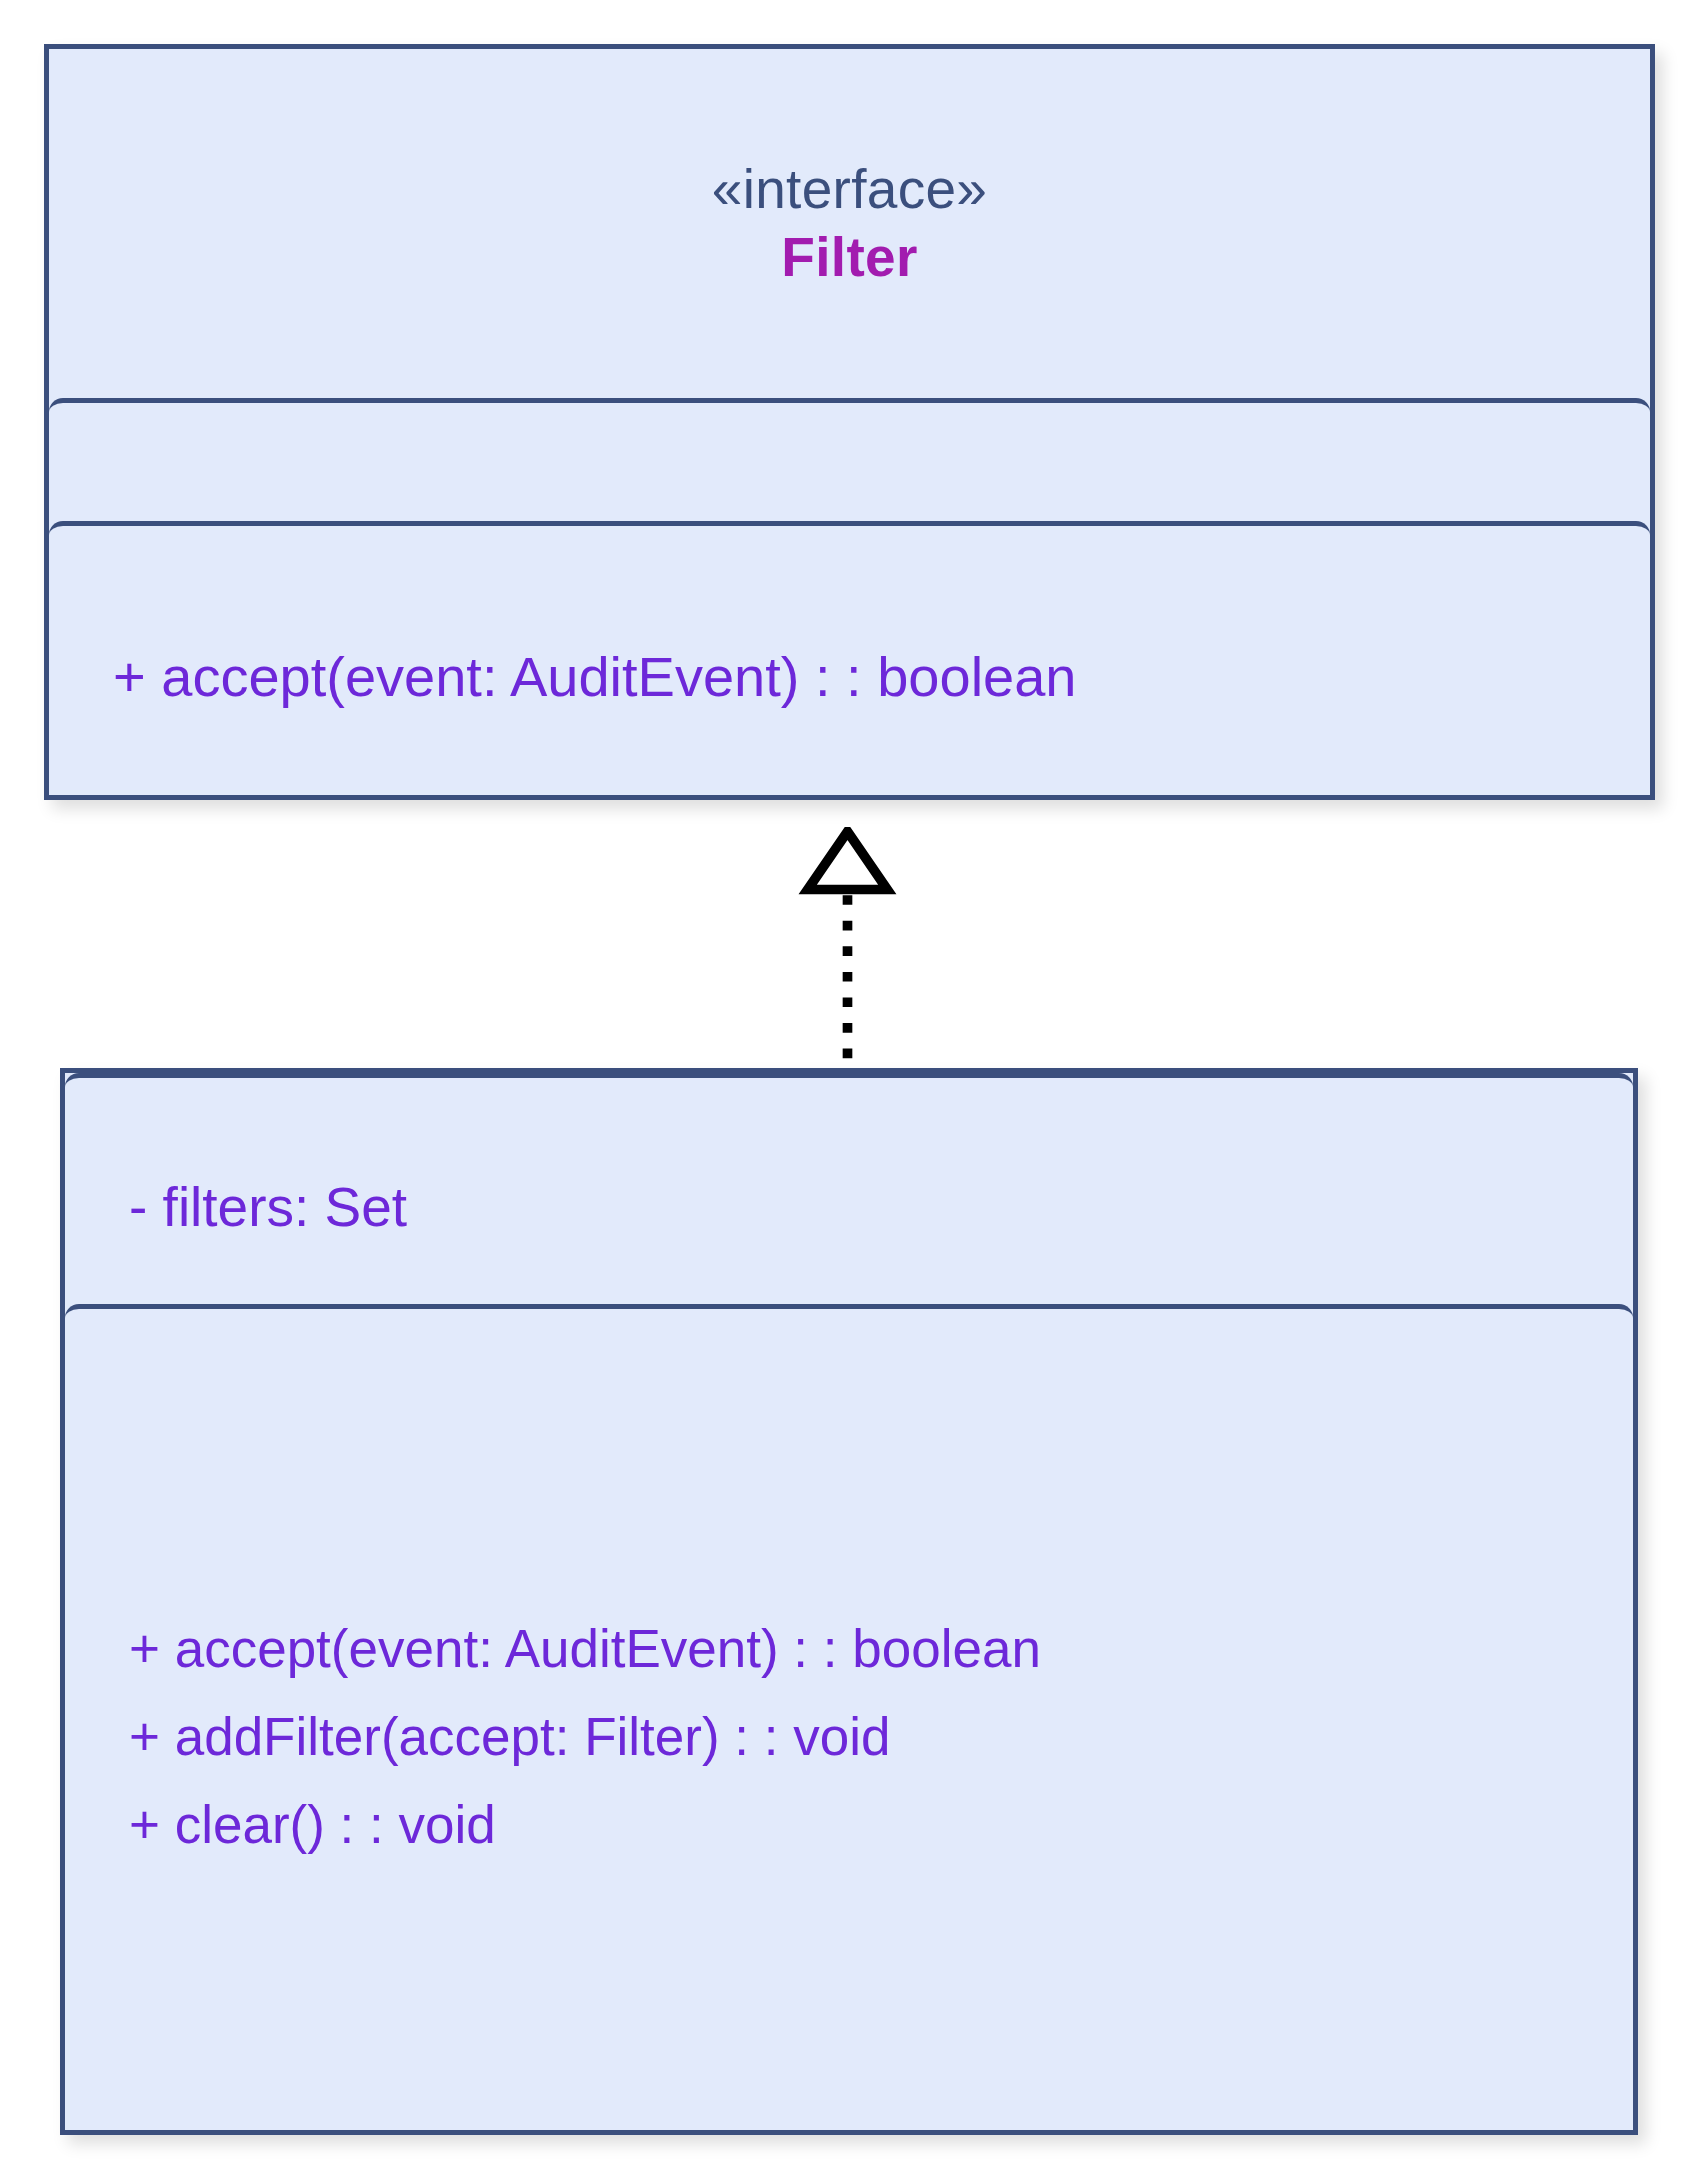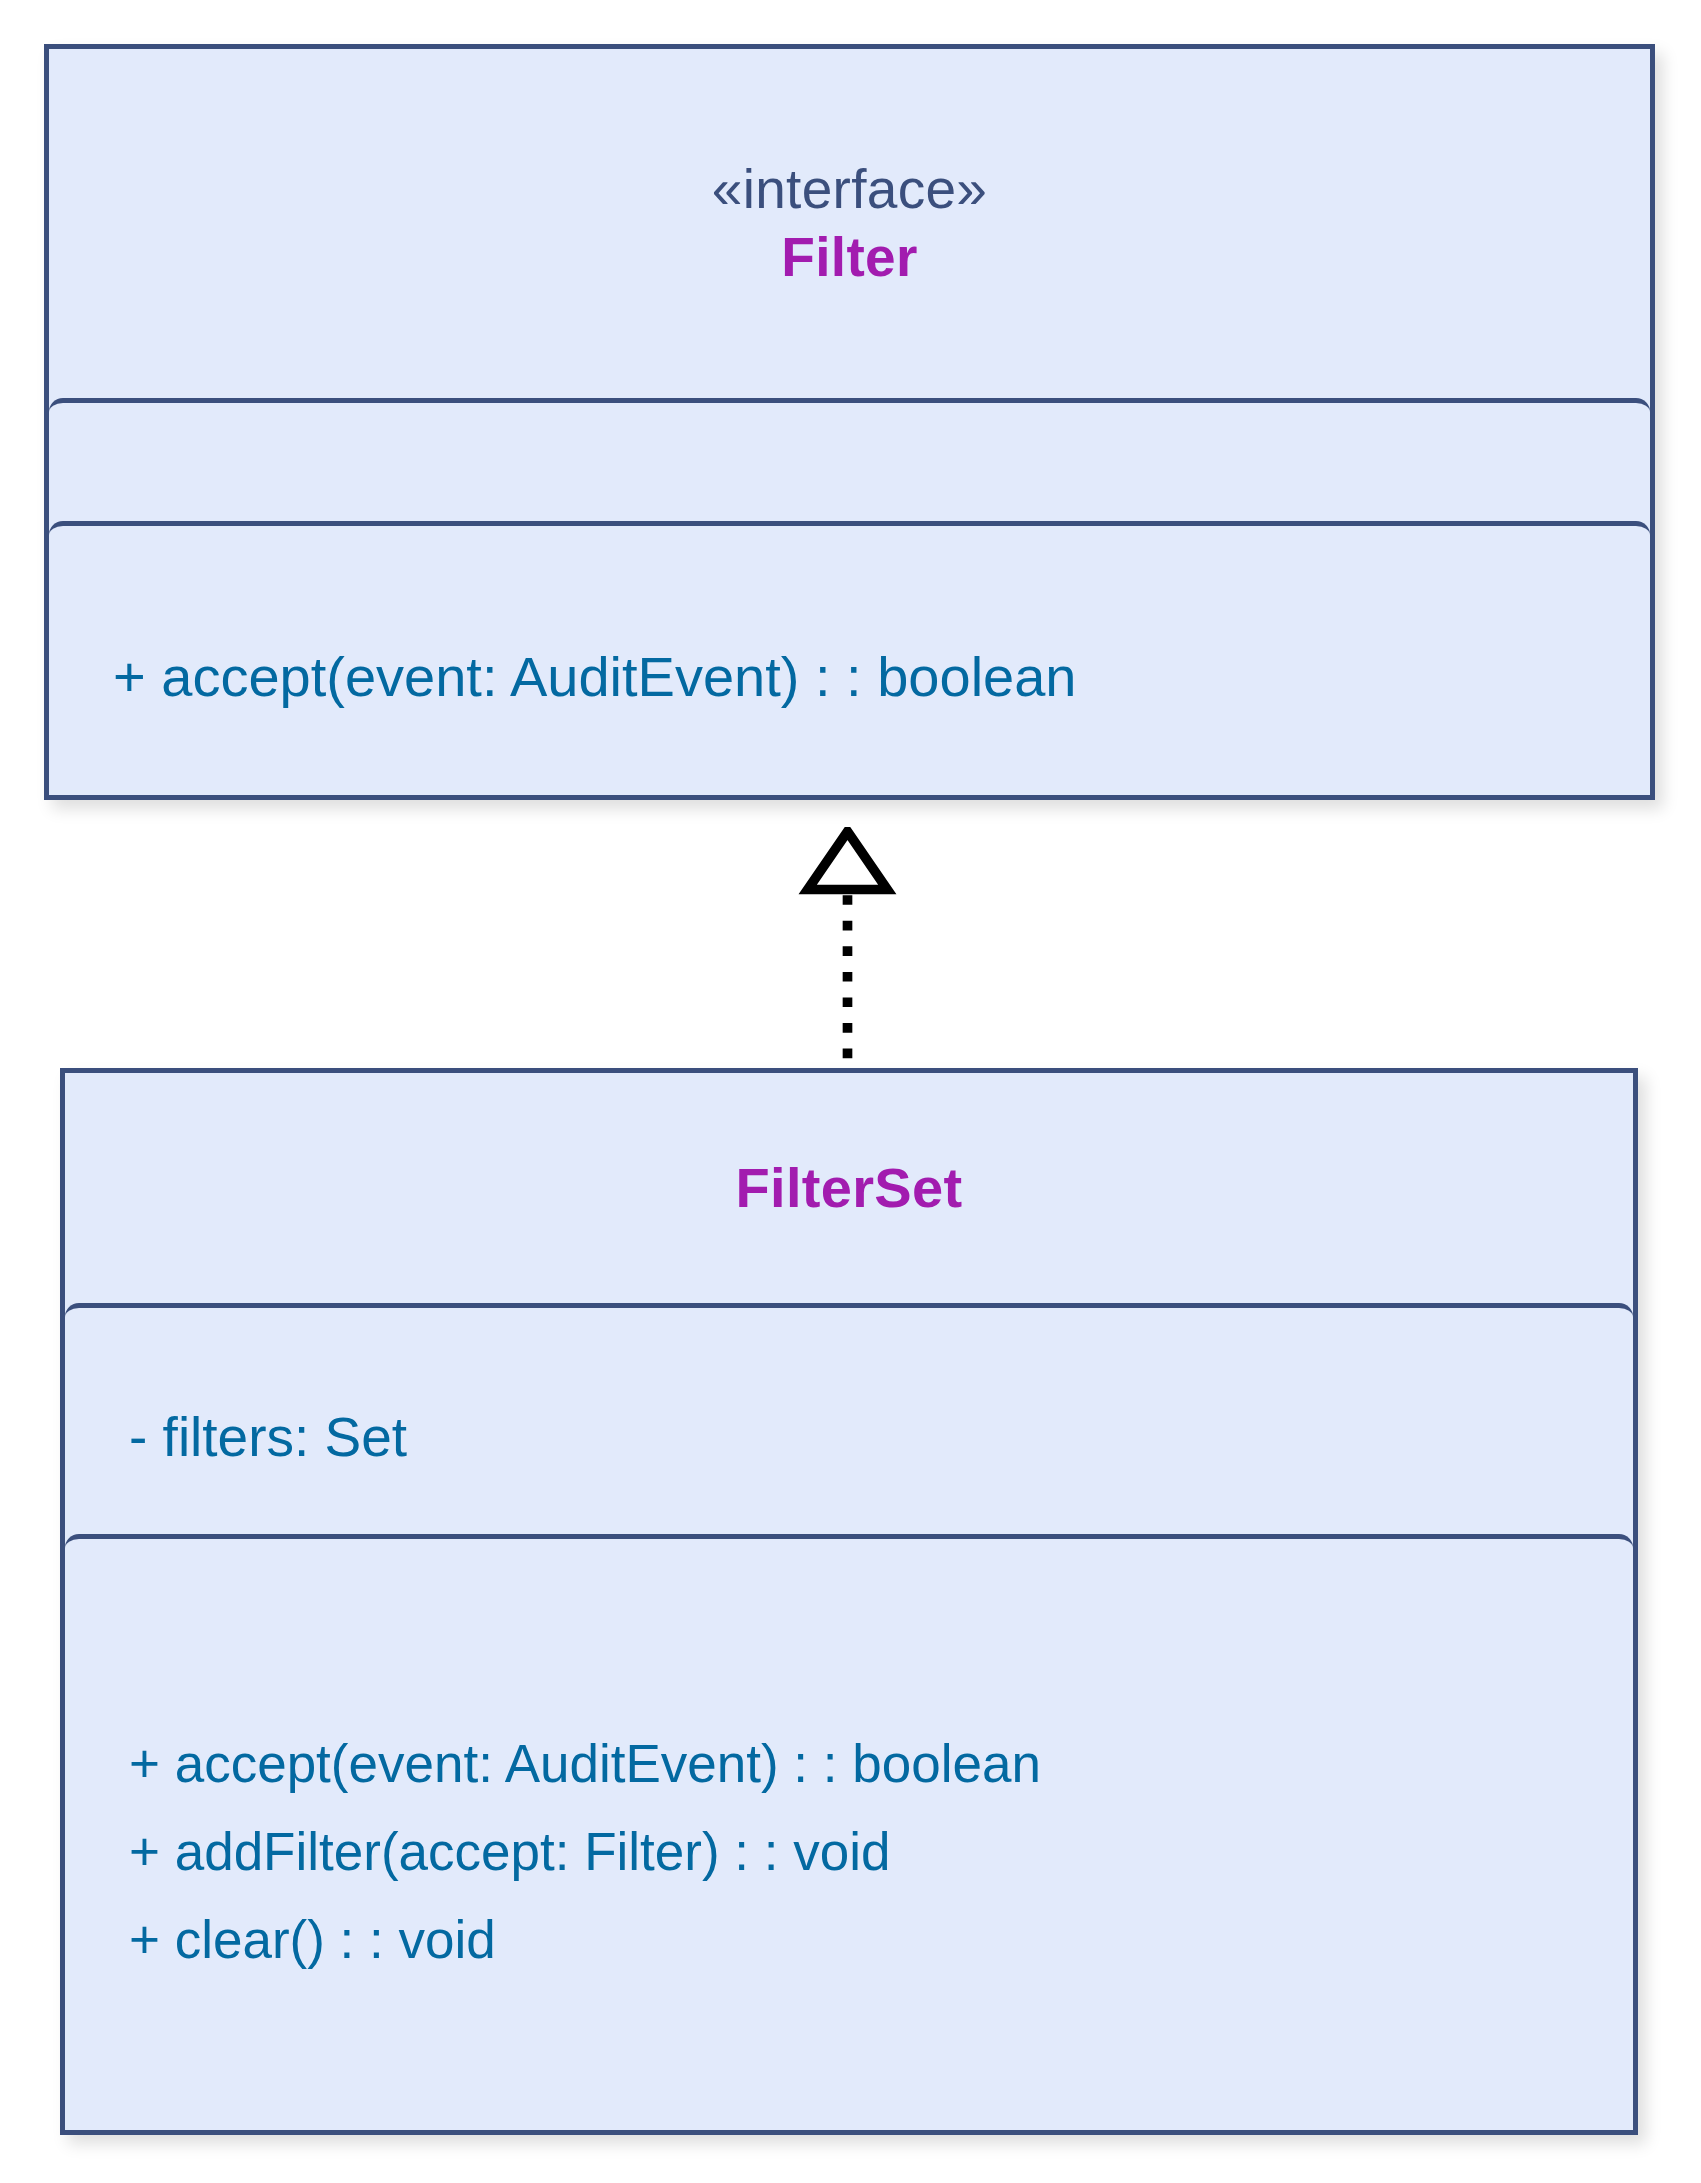--- a/index.html
+++ b/index.html
@@ -94,21 +94,21 @@
   .filterset-class .class-name {
     font-size: 56px;
   }
 
   .member-list {
     list-style: none;
     margin: 0;
     padding: 0 0 0 64px;
   }
   .member-list li {
-    color: #0369a1;
+    color: #6d28d9;
     font-size: 55px;
     line-height: 1.0;
     white-space: nowrap;
     margin-top: 33px;
   }
   .filter-interface .member-list li { font-size: 56px; }
   .filterset-class  .operations .member-list li {
     font-size: 53px;
     margin-bottom: 35px;
   }
@@ -152,23 +152,20 @@
 
   <svg id="realization-connector" viewBox="0 0 300 440">
 
     <line x1="150" y1="120" x2="150" y2="440" stroke="#000000" stroke-width="17" stroke-dasharray="17 28" stroke-linecap="butt"></line>
 
     <polygon points="150,8 220,110 80,110" fill="#ffffff" stroke="#000000" stroke-width="17" stroke-linejoin="miter"></polygon>
   </svg>
 
   <div class="uml-class filterset-class">
 
-    <div class="compartment header">
-      <div class="class-name">FilterSet</div>
-    </div>
 
     <div class="compartment attributes divider-top">
       <ul class="member-list">
         <li>- filters: Set</li>
       </ul>
     </div>
 
     <div class="compartment operations divider-top">
       <ul class="member-list">
         <li>+ accept(event: AuditEvent) : : boolean</li>

